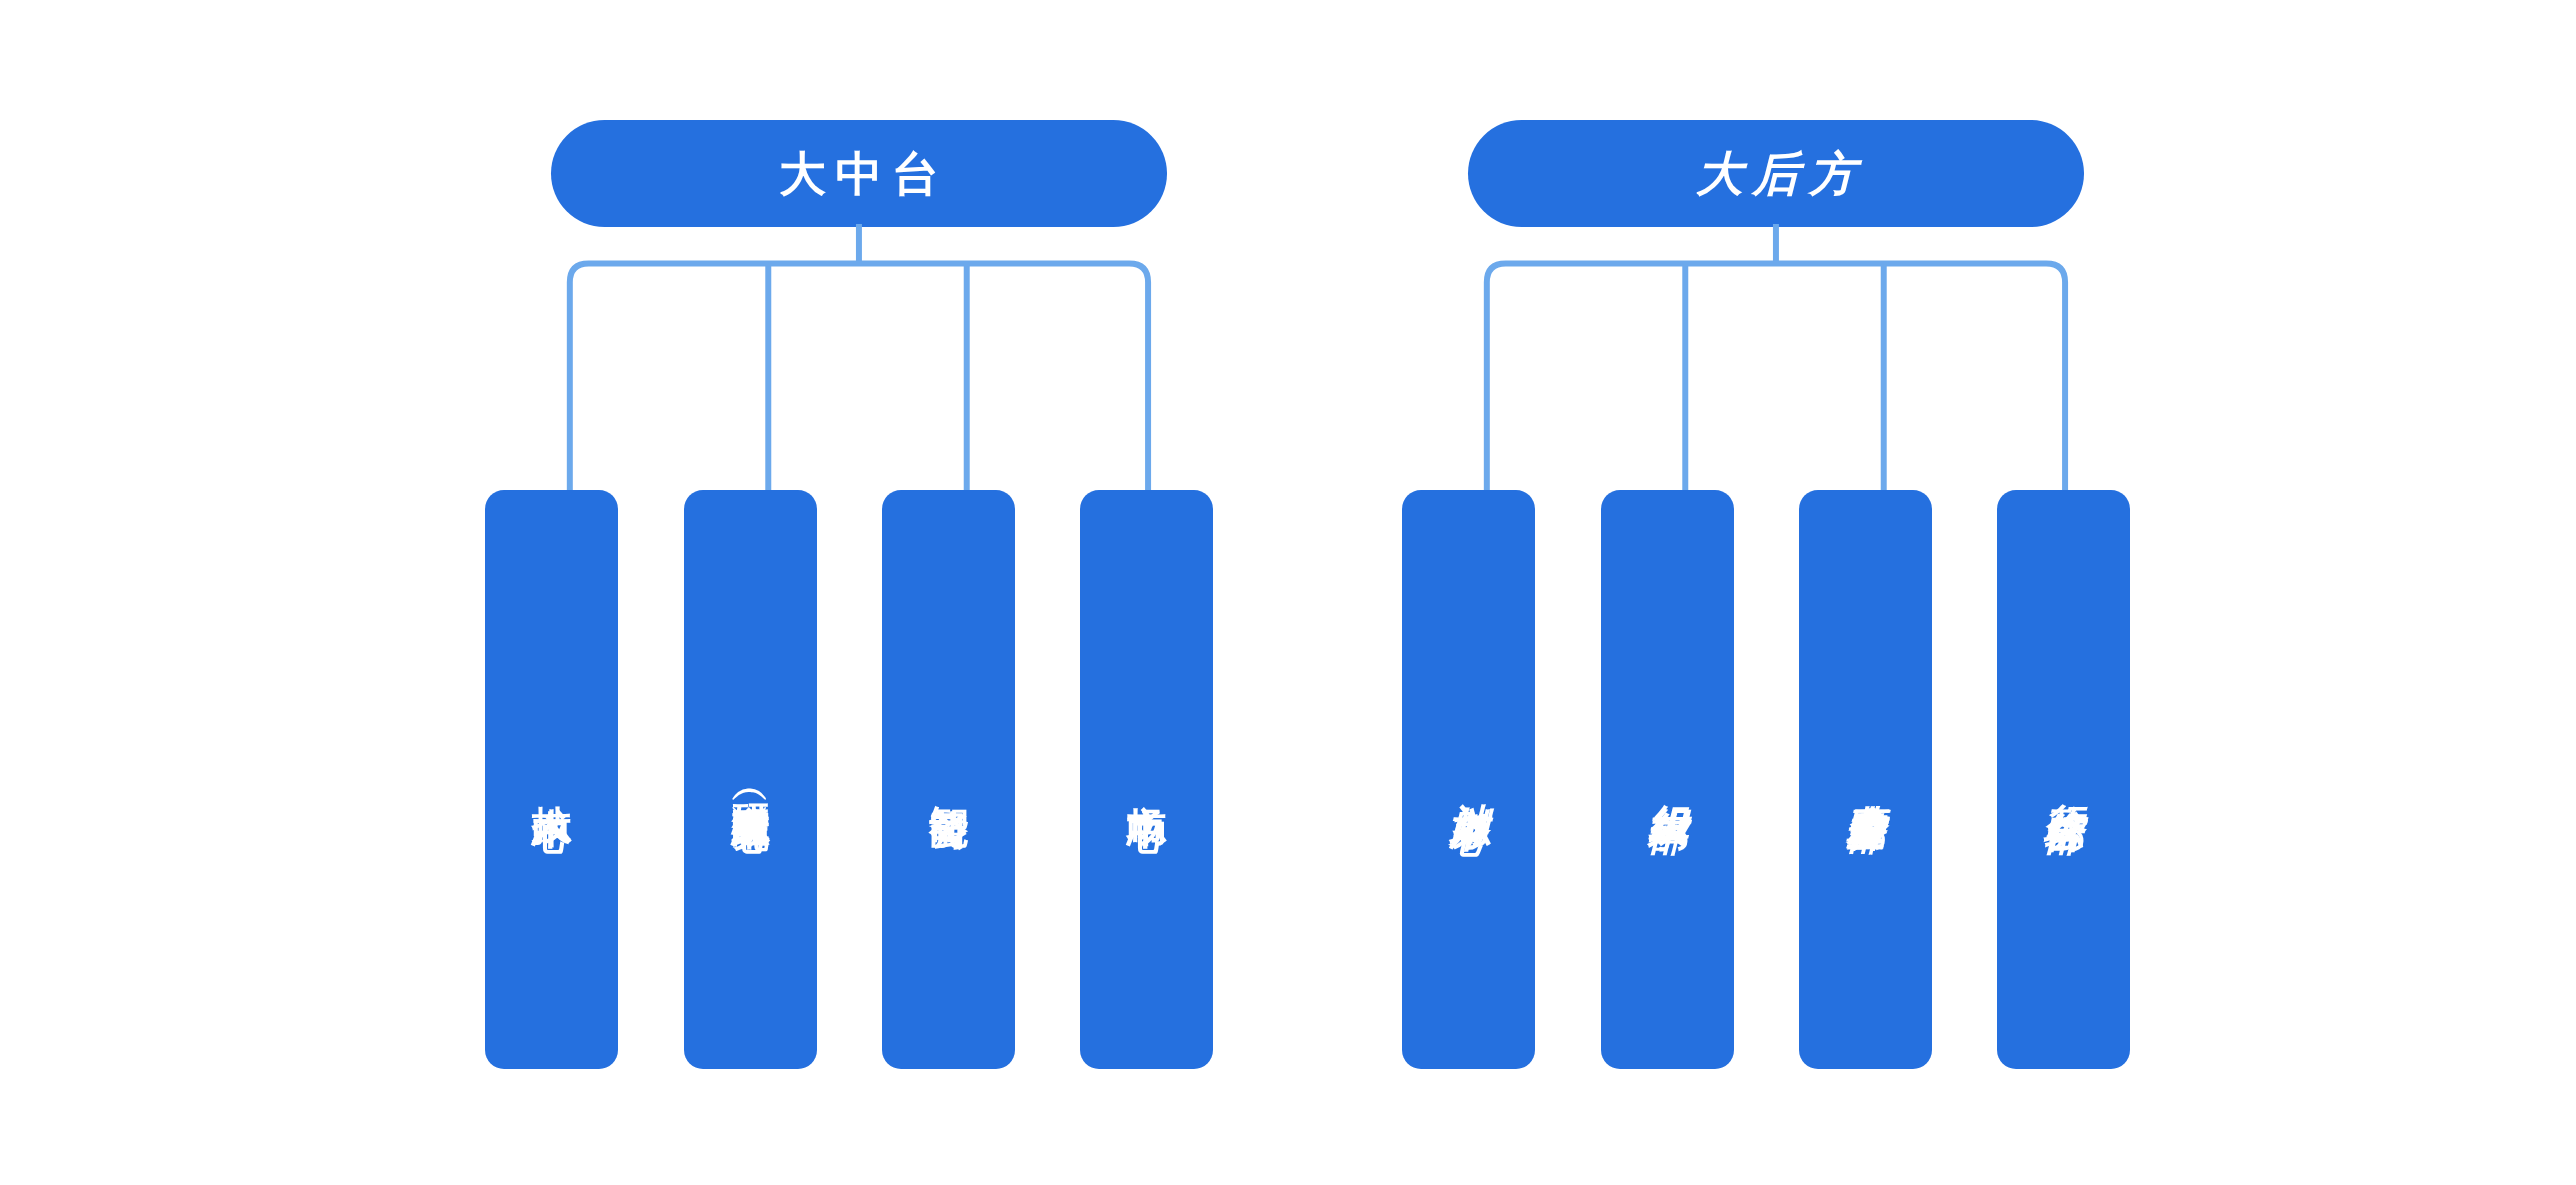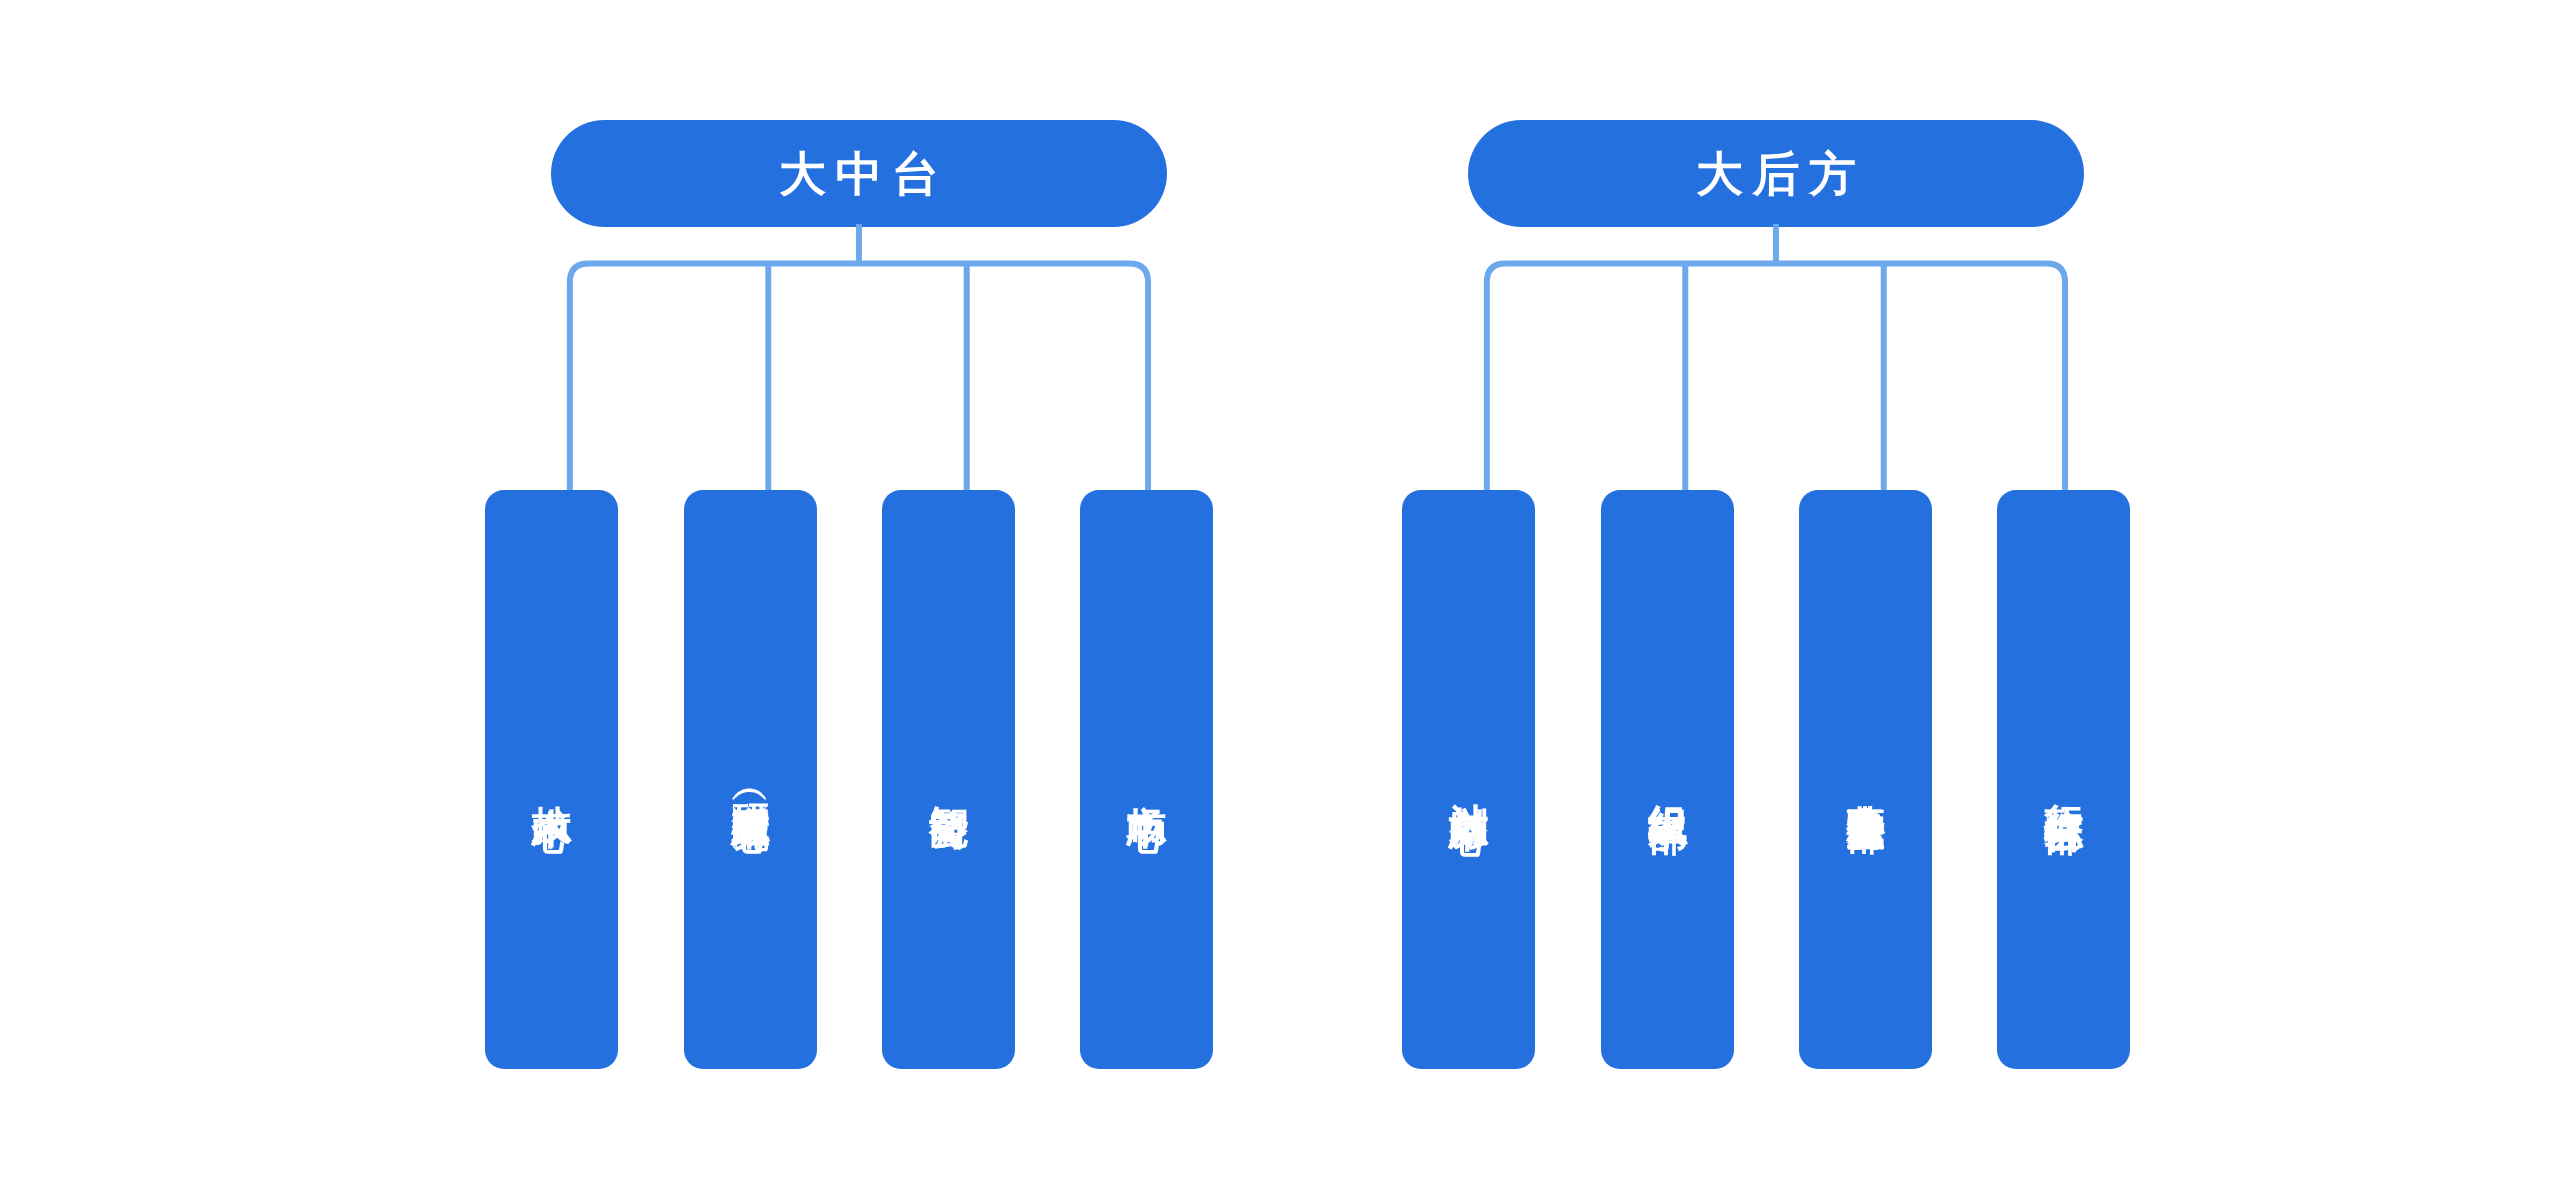--- a/index.html
+++ b/index.html
@@ -125,21 +125,21 @@
       <span class="leaf-label wide">研究院（碳中和研究中心）</span>
     </div>
     <div class="leaf-box" style="left:331px;">
       <span class="leaf-label">智能公司</span>
     </div>
     <div class="leaf-box" style="left:529px;">
       <span class="leaf-label">市场中心</span>
     </div>
   </div>
 
-  <div class="org-group" style="left:1468px; width:633px;">
+  <div class="org-group" style="left:1468px; width:633px;font-style:italic;">
 
     <div class="group-pill" style="left:0px; width:616px;">
       <span class="group-pill-label">大后方</span>
     </div>
 
     <svg class="connector-svg" viewBox="0 0 740 320" preserveAspectRatio="none">
       <path class="connector-path" d="M 360 0 L 360 46"></path>
       <path class="connector-path" d="M 22 311 L 22 68 Q 22 46 44 46 L 676 46 Q 698 46 698 68 L 698 311"></path>
       <path class="connector-path" d="M 254 46 L 254 311"></path>
       <path class="connector-path" d="M 486 46 L 486 311"></path>

